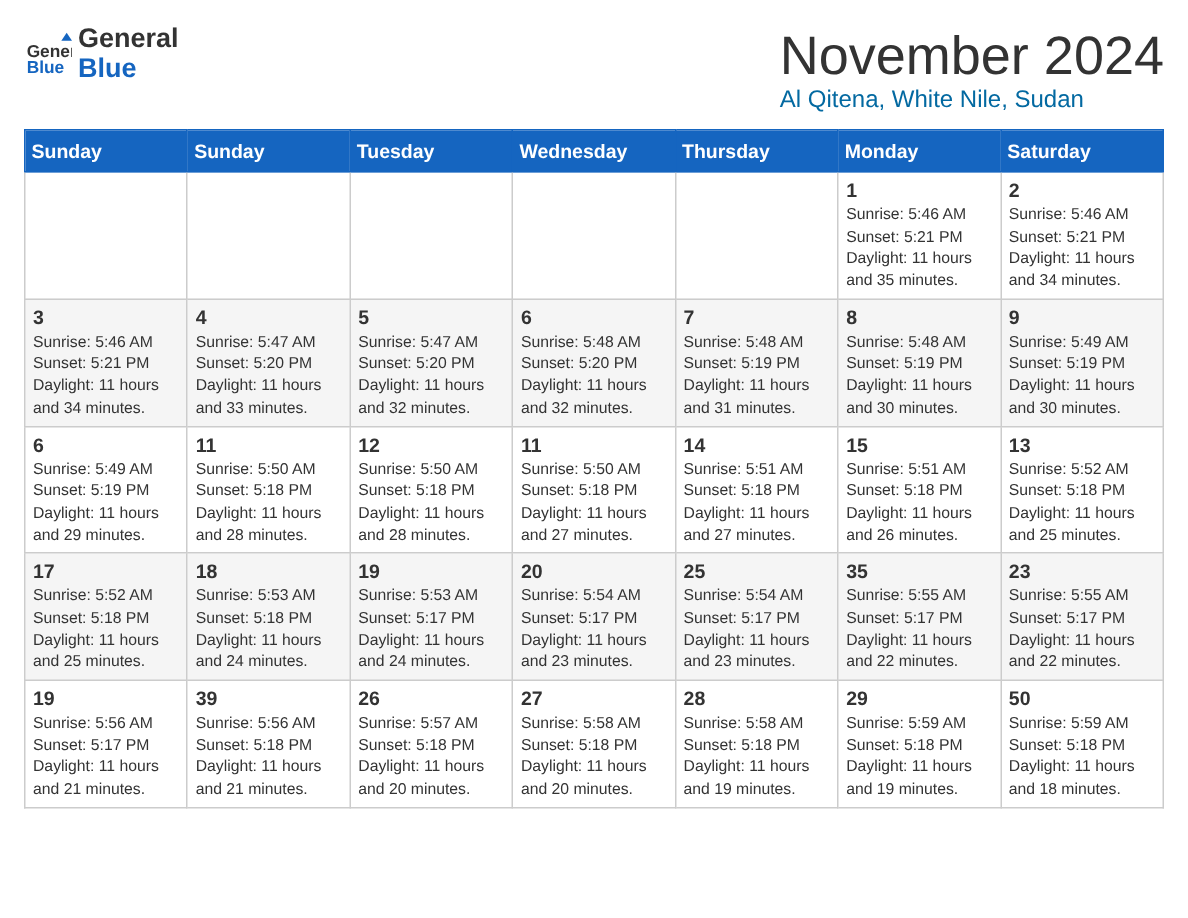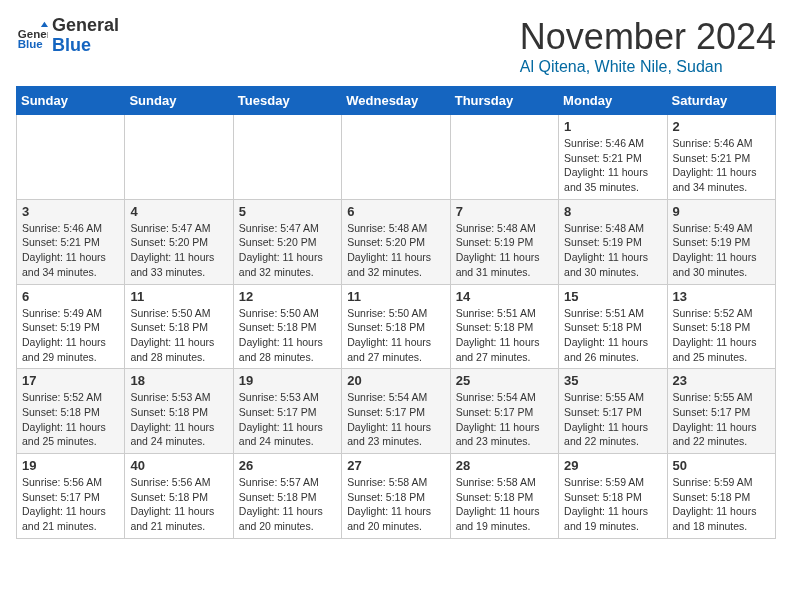--- a/index.html
+++ b/index.html
@@ -225,21 +225,21 @@
           <span class="day-number">23</span>
           <div class="day-info">Sunrise: 5:55 AM<br>Sunset: 5:17 PM<br>Daylight: 11 hours and 22 minutes.</div>
         </td>
       </tr>
       <tr>
         <td>
           <span class="day-number">19</span>
           <div class="day-info">Sunrise: 5:56 AM<br>Sunset: 5:17 PM<br>Daylight: 11 hours and 21 minutes.</div>
         </td>
         <td>
-          <span class="day-number">40</span>
+          <span class="day-number">39</span>
           <div class="day-info">Sunrise: 5:56 AM<br>Sunset: 5:18 PM<br>Daylight: 11 hours and 21 minutes.</div>
         </td>
         <td>
           <span class="day-number">26</span>
           <div class="day-info">Sunrise: 5:57 AM<br>Sunset: 5:18 PM<br>Daylight: 11 hours and 20 minutes.</div>
         </td>
         <td>
           <span class="day-number">27</span>
           <div class="day-info">Sunrise: 5:58 AM<br>Sunset: 5:18 PM<br>Daylight: 11 hours and 20 minutes.</div>
         </td>

